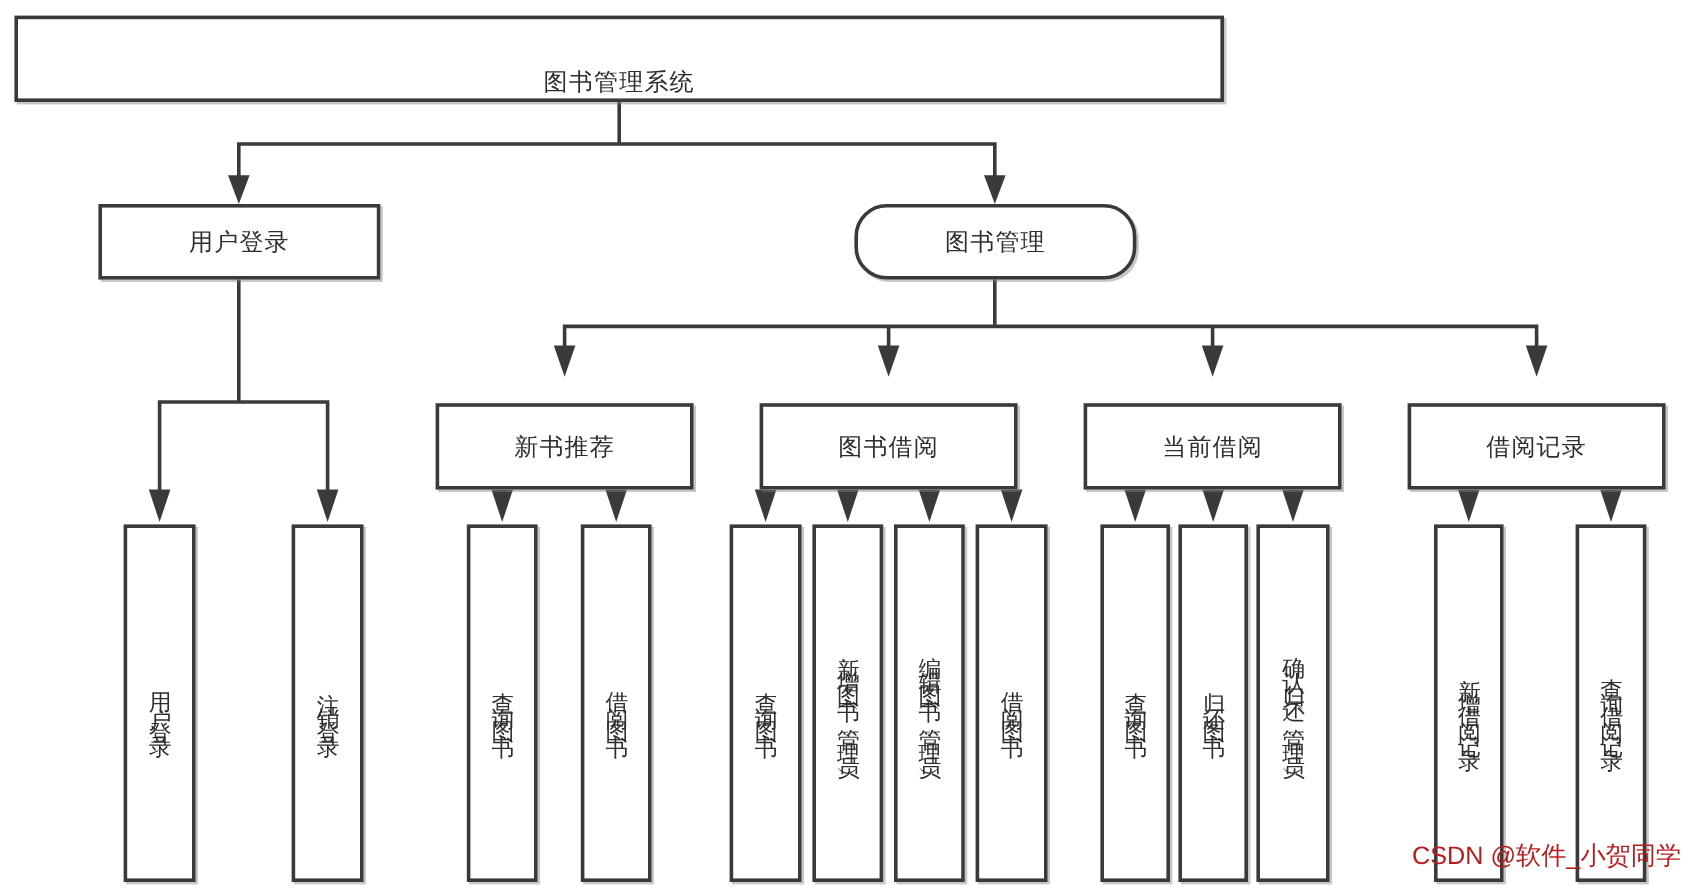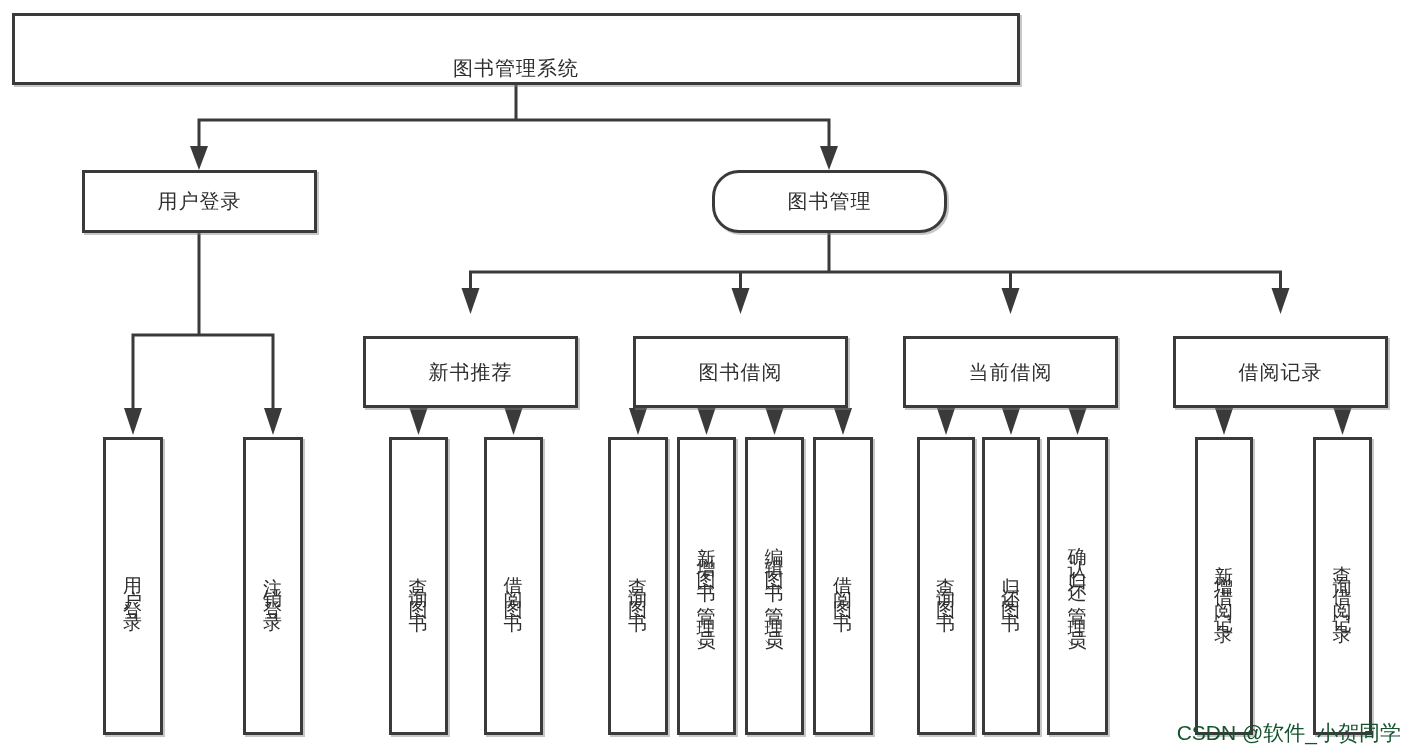--- a/index.html
+++ b/index.html
@@ -49,23 +49,23 @@
   .lf7  { left: 745px;  width: 59px; }
   .lf8  { left: 813px;  width: 60px; }
   .lf9  { left: 917px;  width: 58px; }
   .lf10 { left: 982px;  width: 58px; }
   .lf11 { left: 1047px; width: 61px; }
   .lf12 { left: 1195px; width: 58px; }
   .lf13 { left: 1313px; width: 59px; }
   .watermark {
     position: absolute;
     right: 4px;
-    bottom: 0;
+    bottom: 20px;
     font-size: 21px;
-    color: #14532d;
+    color: #b91c1c;
     white-space: nowrap;
   }
 </style>
 </head>
 <body>
 
 <div id="stage">
 
   <svg id="wires" width="1405" height="747" viewBox="0 0 1405 747">
     <g stroke="#3a3a3a" stroke-width="3" fill="none">

